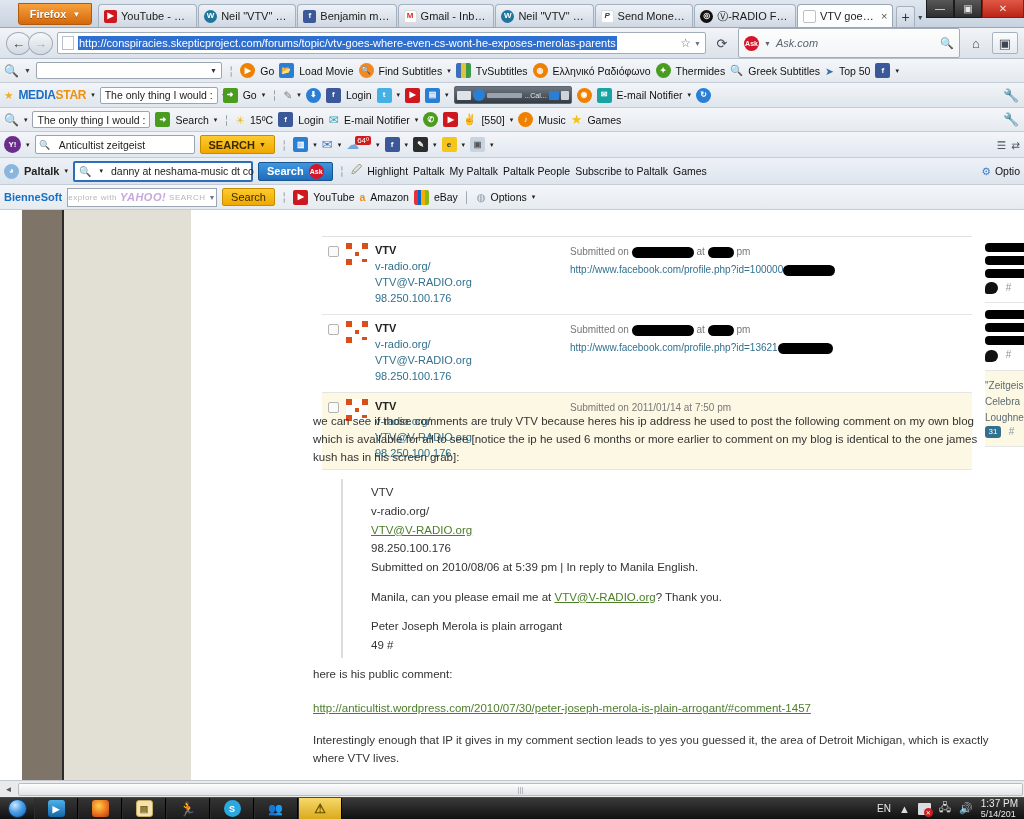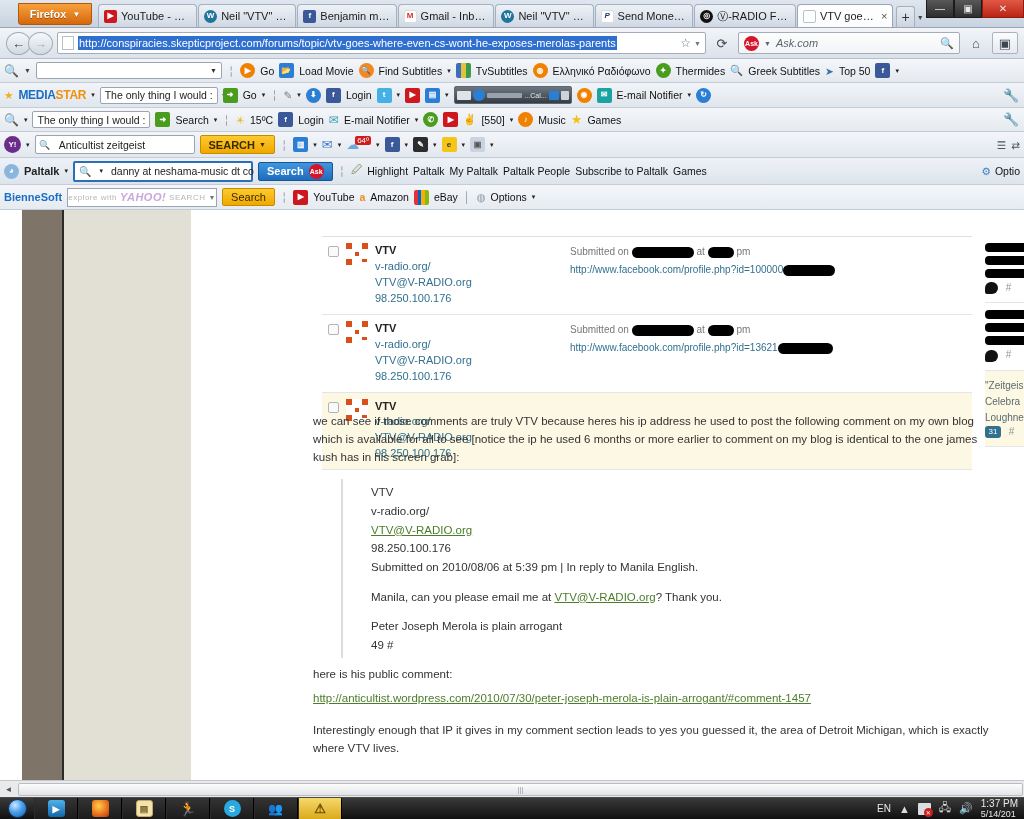--- a/index.html
+++ b/index.html
@@ -107,21 +107,21 @@
     display: flex; align-items: center; padding: 0 4px; gap: 4px;
     min-width: 0;
   }
   .urlbox .pageicon { width: 12px; height: 14px; background: #fff; border: 1px solid #b7bfc8; flex: 0 0 12px; }
   .urlsel {
     background: #2f6fd0; color: #ffffff; font-size: 11px;
     padding: 1px 1px; white-space: nowrap; overflow: hidden; text-overflow: clip;
   }
   .urlactions { display: flex; align-items: center; gap: 3px; color: #6c7680; font-size: 12px; }
   .searchbox {
-    width: 222px; height: 22px; background: linear-gradient(#fdfdfd,#f2f4f6);
+    width: 222px; height: 30px; background: linear-gradient(#fdfdfd,#f2f4f6);
     border: 1px solid #a3adb9; border-radius: 2px;
     display: flex; align-items: center; padding: 0 5px; gap: 5px;
     font-size: 11px; color: #5c6570; font-style: italic;
   }
   .ask-badge {
     width: 15px; height: 15px; border-radius: 50%;
     background: #d4152a; color: #fff; font-size: 7px; font-weight: bold;
     display: flex; align-items: center; justify-content: center; font-style: normal;
   }
   .navicon {
@@ -658,20 +658,21 @@
       <div class="crow highlight">
         <div class="cb"></div>
         <div class="qr"></div>
         <div class="cmeta">
           <div class="nm">VTV</div>
           <div class="sub">v-radio.org/</div>
           <div class="sub">VTV@V-RADIO.org</div>
           <div class="sub">98.250.100.176</div>
         </div>
         <div class="cright">
+          <div>Submitted on 2011/01/14 at 7:50 pm</div>
         </div>
       </div>
     </div>
 
     <div class="sidebar-right">
       <div class="sb-item">
         <div class="sb-line" style="width:44px"></div>
         <div class="sb-line" style="width:50px"></div>
         <div class="sb-line" style="width:47px"></div>
         <span class="sb-bub"></span>
@@ -702,21 +703,21 @@
         <div><a>VTV@V-RADIO.org</a></div>
         <div>98.250.100.176</div>
         <div>Submitted on 2010/08/06 at 5:39 pm | In reply to Manila English.</div>
         <div class="qspace"></div>
         <div><span>Manila, can you please email me at </span><a>VTV@V-RADIO.org</a><span>? Thank you.</span></div>
         <div class="qspace"></div>
         <div>Peter Joseph Merola is plain arrogant</div>
         <div>49 #</div>
       </div>
 
-      <p style="margin-bottom:6px">here is his public comment:</p>
+      <p style="margin-bottom:16px">here is his public comment:</p>
       <p style="margin-bottom:14px"><a>http://anticultist.wordpress.com/2010/07/30/peter-joseph-merola-is-plain-arrogant/#comment-1457</a></p>
       <p>Interestingly enough that IP it gives in my comment section leads to yes you guessed it, the area of Detroit Michigan, which is exactly where VTV lives.</p>
 
     </div>
 
   </div>
 
   <div class="hscroll">
     <div class="hs-arrow">
         <span>◄</span>

